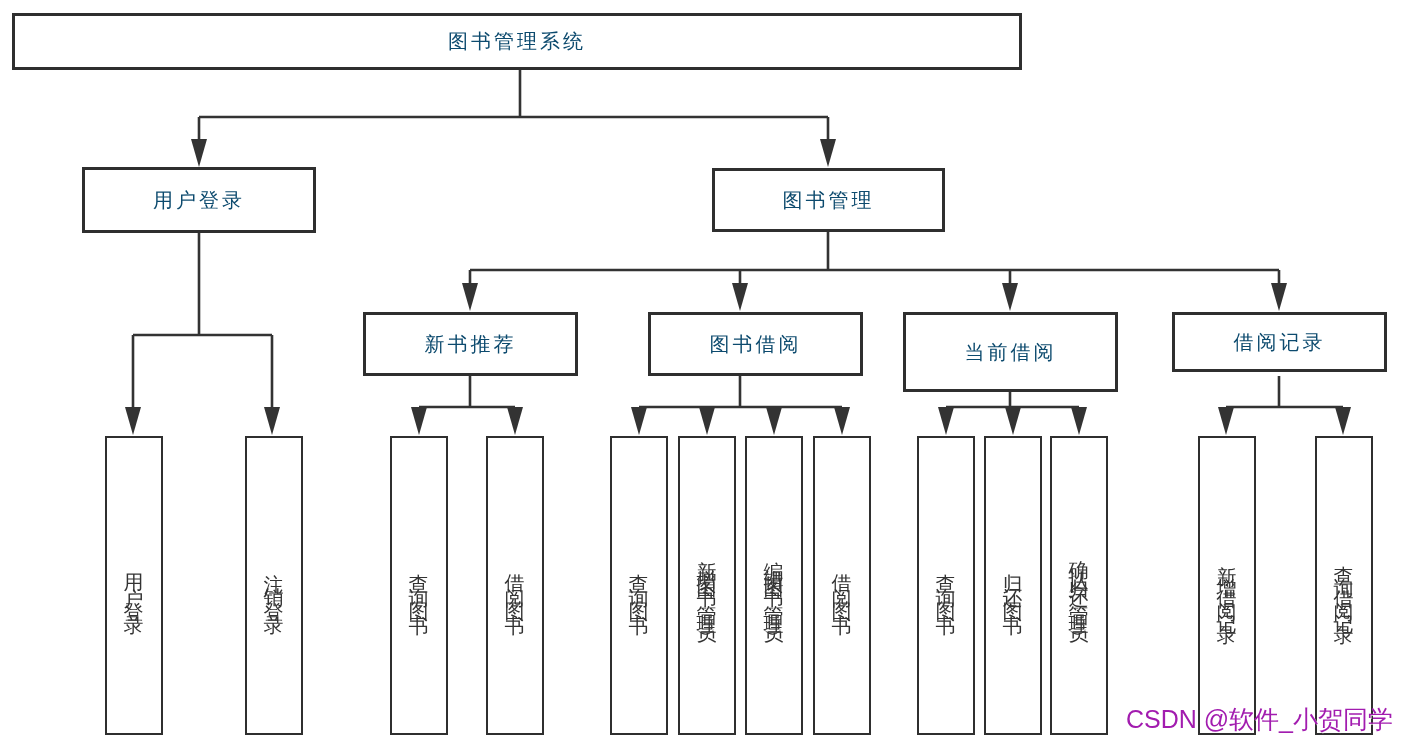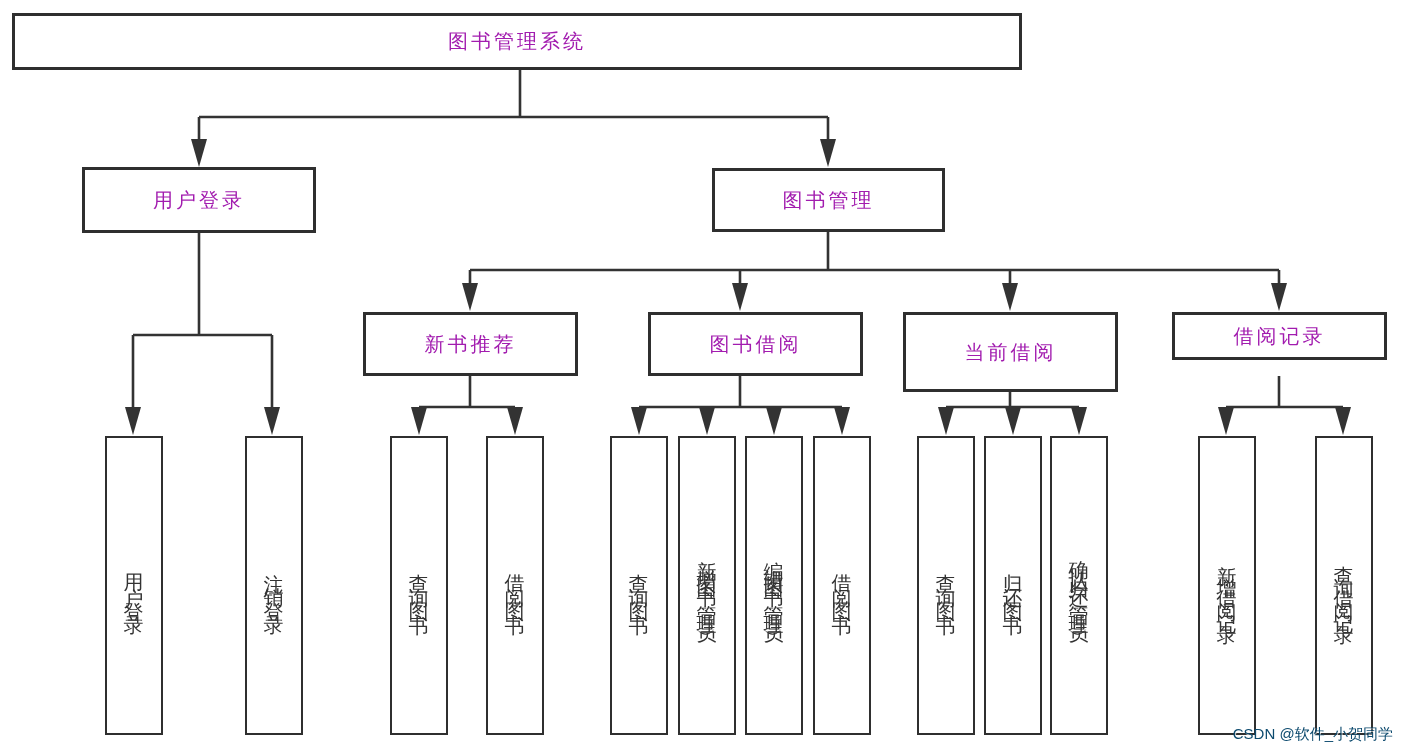--- a/index.html
+++ b/index.html
@@ -29,21 +29,21 @@
     display: flex;
     align-items: center;
     justify-content: center;
     color: #333333;
     z-index: 2;
   }
   .hlabel {
     font-size: 20px;
     letter-spacing: 3px;
     white-space: nowrap;
-    color: #a21caf;
+    color: #0c4a6e;
   }
   .leaf {
     border-width: 2.5px;
     width: 58px;
     height: 299px;
     top: 436px;
   }
   .vtext {
     writing-mode: vertical-rl;
     text-orientation: mixed;
@@ -51,23 +51,23 @@
     line-height: 1;
     color: #333333;
     white-space: nowrap;
   }
   .ls-short { letter-spacing: 14px; }
   .ls-med   { letter-spacing: 12px; }
   .ls-dense { letter-spacing: 9px; }
   .watermark {
     position: absolute;
     right: 12px;
-    bottom: 3px;
-    font-size: 15px;
-    color: #0c4a6e;
+    bottom: 11px;
+    font-size: 25px;
+    color: #a21caf;
     text-shadow: 1px 1px 0 rgba(255,255,255,0.7);
     z-index: 3;
     white-space: nowrap;
   }
 </style>
 </head>
 <body>
 
 <div class="canvas">
 
@@ -127,21 +127,21 @@
 
   <div class="box" style="left:363px; top:312px; width:215px; height:64px;">
     <span class="hlabel">新书推荐</span>
   </div>
   <div class="box" style="left:648px; top:312px; width:215px; height:64px;">
     <span class="hlabel">图书借阅</span>
   </div>
   <div class="box" style="left:903px; top:312px; width:215px; height:80px;">
     <span class="hlabel">当前借阅</span>
   </div>
-  <div class="box" style="left:1172px; top:312px; width:215px; height:48px;">
+  <div class="box" style="left:1172px; top:312px; width:215px; height:60px;">
     <span class="hlabel">借阅记录</span>
   </div>
 
   <div class="box leaf" style="left:105px;">
     <span class="vtext ls-short">用户登录</span>
   </div>
   <div class="box leaf" style="left:245px;">
     <span class="vtext ls-short">注销登录</span>
   </div>
 

